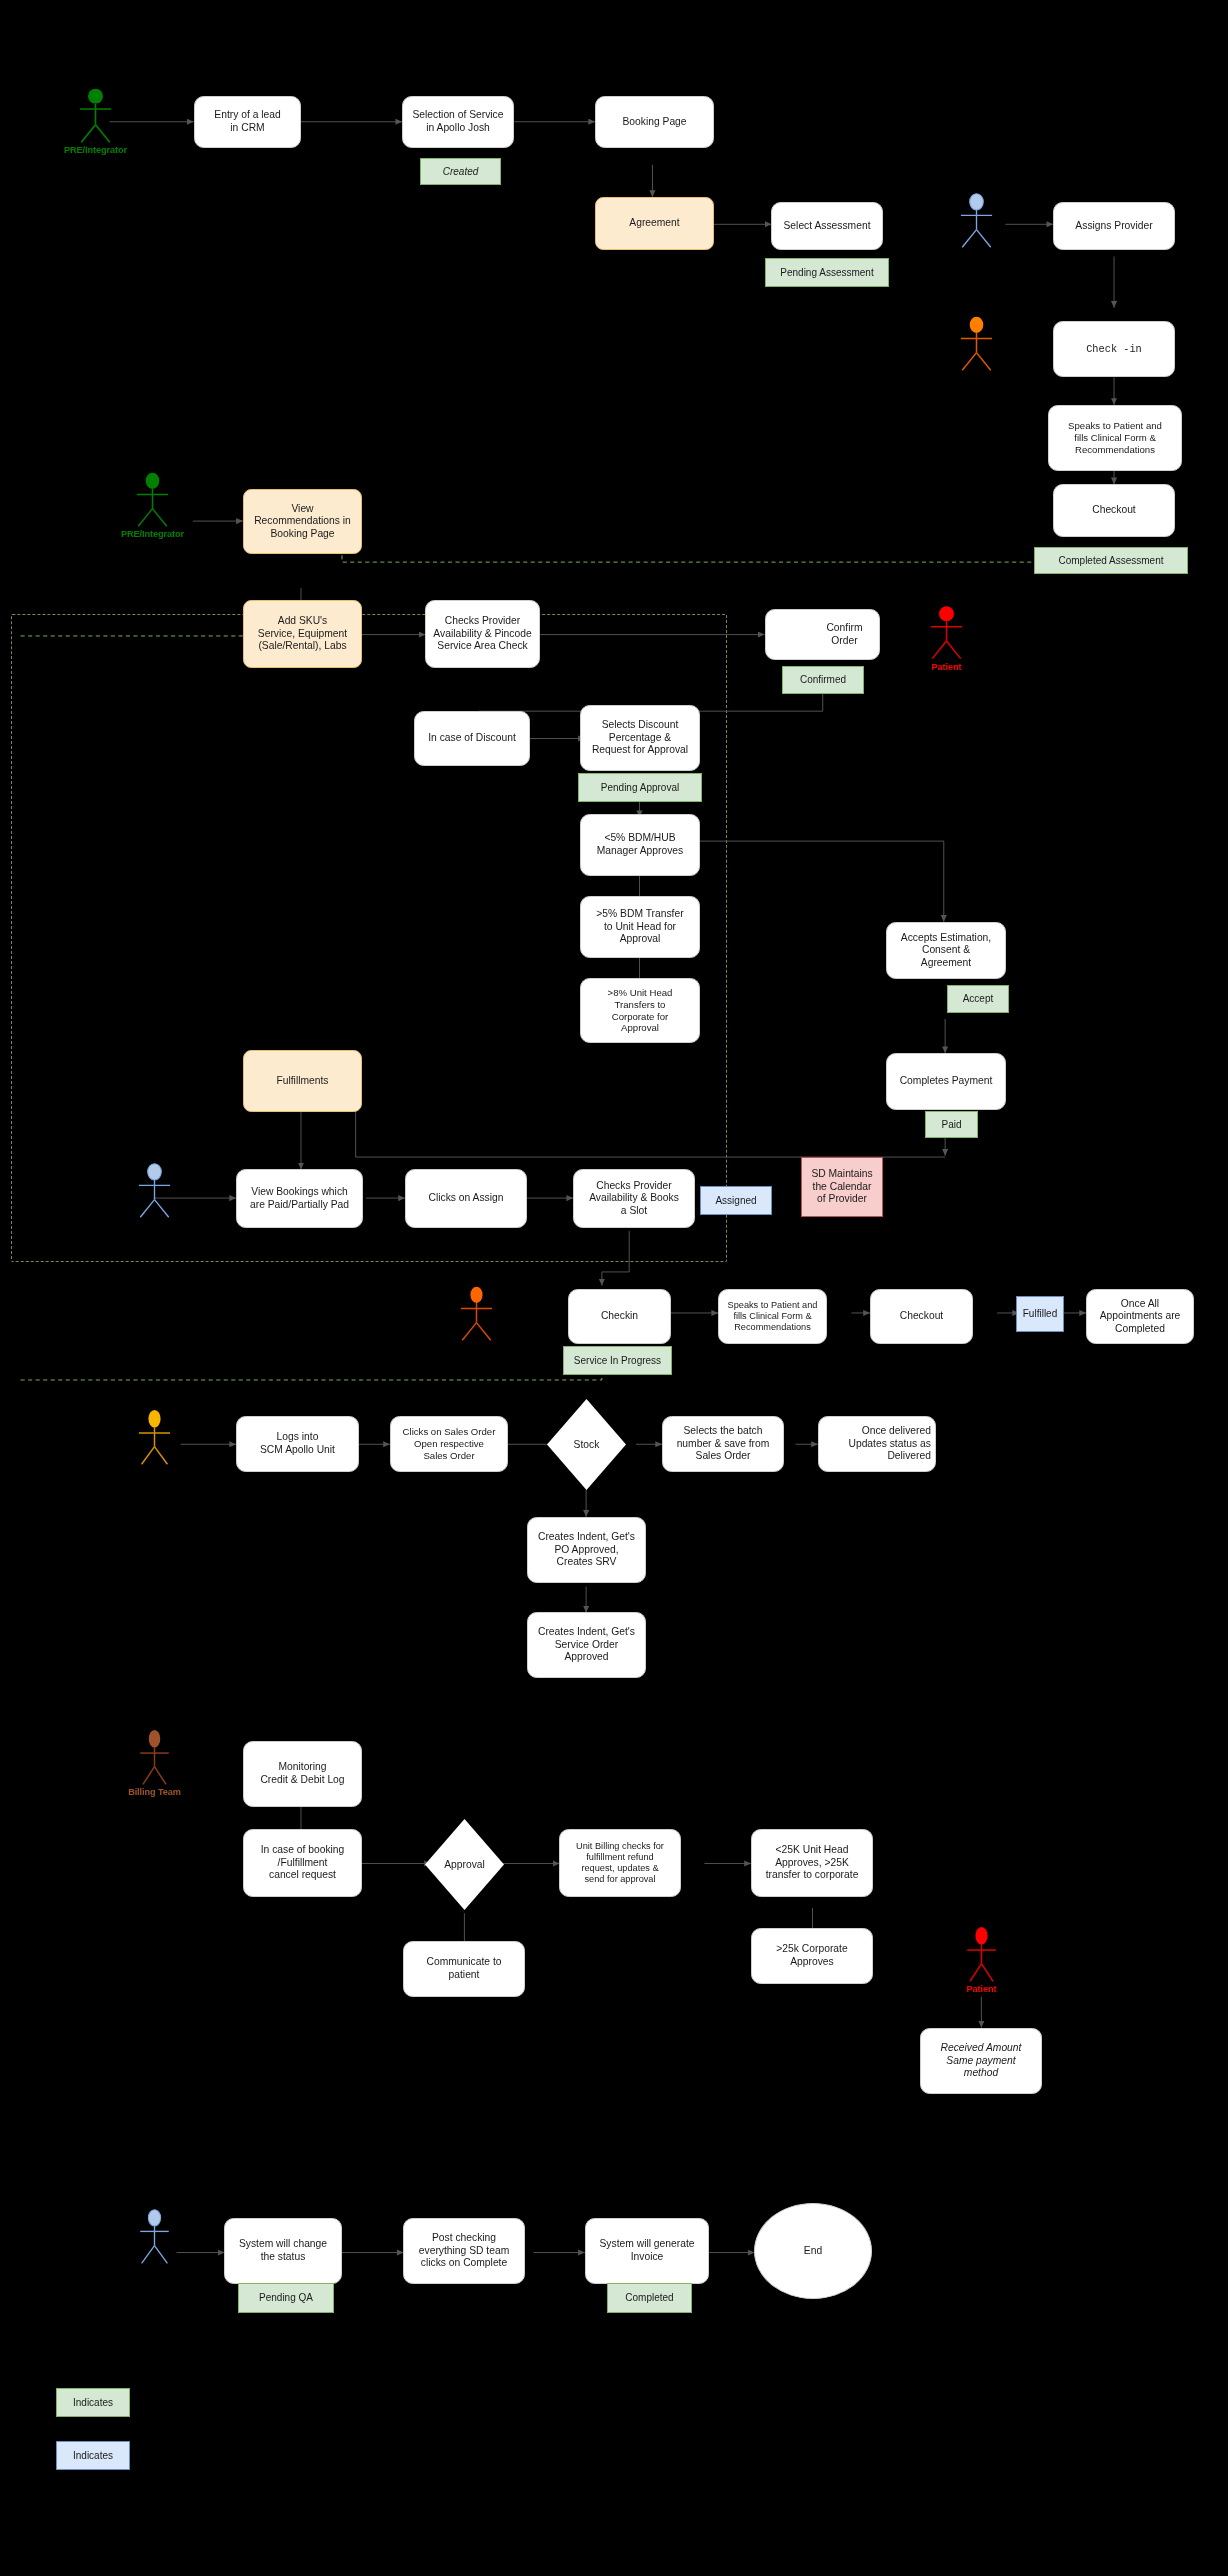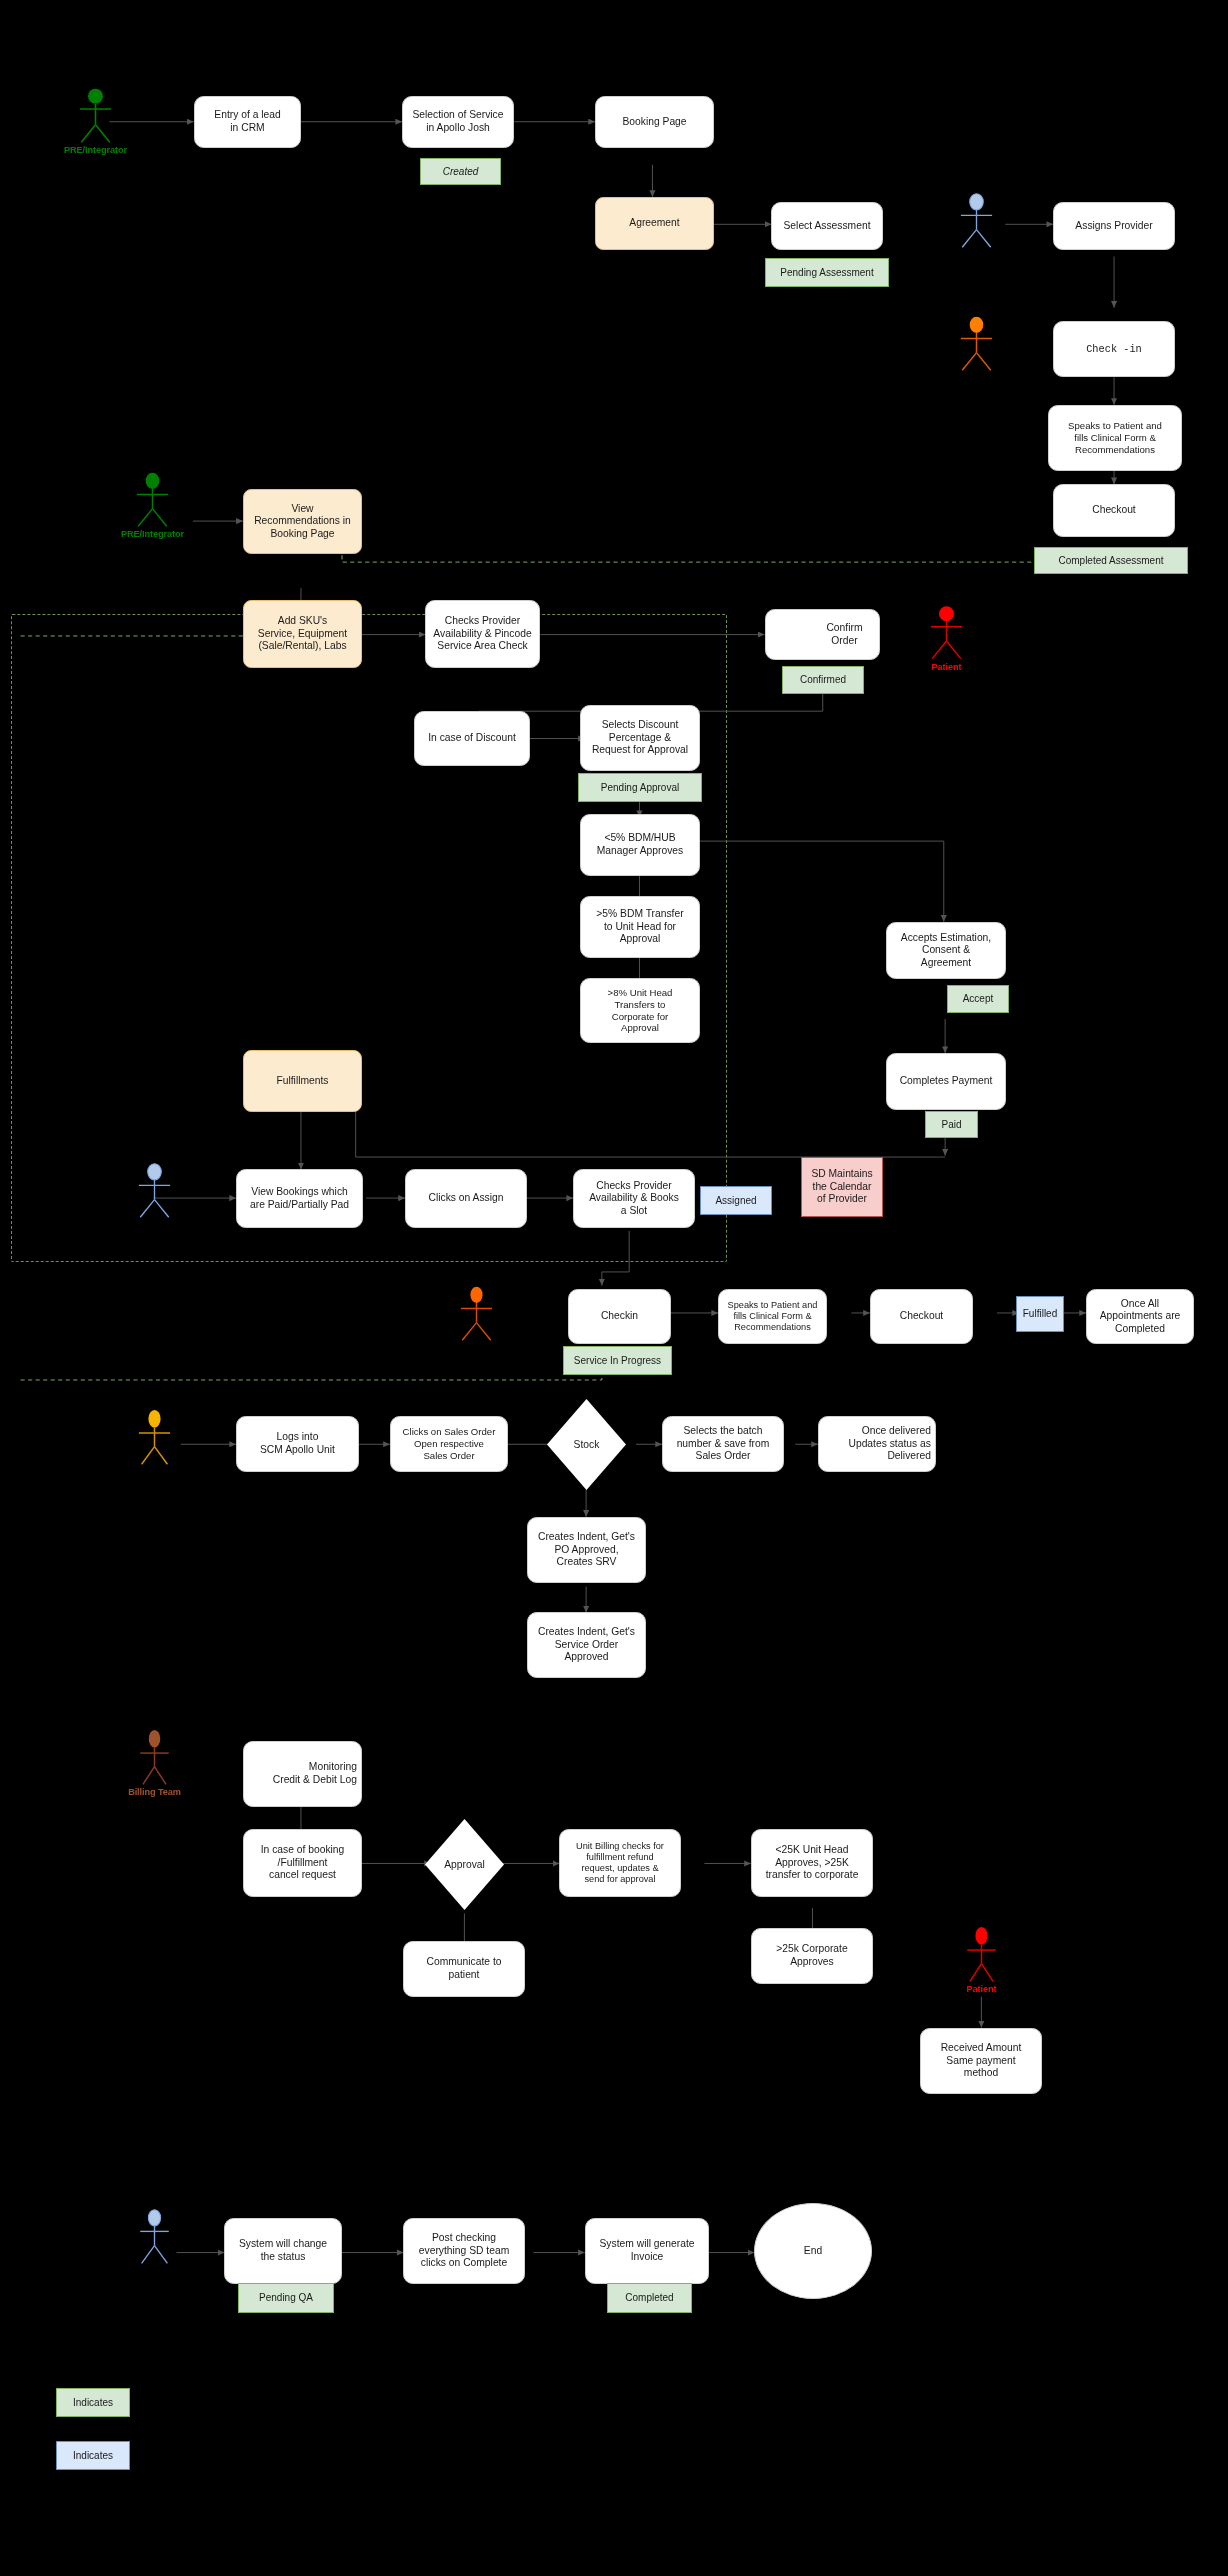--- a/index.html
+++ b/index.html
@@ -439,21 +439,21 @@
     <svg viewBox="0 0 74 84" aria-hidden="true">
       <ellipse cx="37" cy="13" rx="8.5" ry="13" fill="#A0522D"></ellipse>
       <line x1="37" y1="26" x2="37" y2="54" stroke="#8B3A1E" stroke-width="2.2"></line>
       <line x1="16" y1="34" x2="58" y2="34" stroke="#8B3A1E" stroke-width="2.2"></line>
       <line x1="37" y1="54" x2="20" y2="80" stroke="#8B3A1E" stroke-width="2.2"></line>
       <line x1="37" y1="54" x2="54" y2="80" stroke="#8B3A1E" stroke-width="2.2"></line>
     </svg>
     <div class="alabel">Billing Team</div>
   </div>
 
-  <div class="node" style="left:243px;top:1741px;width:119px;height:66px;text-align:right;">
+  <div class="node" style="left:243px;top:1741px;width:119px;height:66px;">
     <span>Monitoring
 Credit &amp; Debit Log</span>
     </div>
 
   <div class="node" style="left:243px;top:1829px;width:119px;height:68px;">
     <span>In case of booking
 /Fulfillment
 cancel request</span>
     </div>
 
@@ -489,21 +489,21 @@
     <svg viewBox="0 0 74 84" aria-hidden="true">
       <ellipse cx="37" cy="13" rx="9" ry="13" fill="#FF0000"></ellipse>
       <line x1="37" y1="26" x2="37" y2="54" stroke="#E00000" stroke-width="2.2"></line>
       <line x1="16" y1="34" x2="58" y2="34" stroke="#E00000" stroke-width="2.2"></line>
       <line x1="37" y1="54" x2="20" y2="80" stroke="#E00000" stroke-width="2.2"></line>
       <line x1="37" y1="54" x2="54" y2="80" stroke="#E00000" stroke-width="2.2"></line>
     </svg>
     <div class="alabel">Patient</div>
   </div>
 
-  <div class="node" style="left:920px;top:2028px;width:122px;height:66px;">
+  <div class="node" style="left:920px;top:2028px;width:122px;height:66px;font-style:italic;">
     <span>Received Amount
 Same payment
 method</span>
     </div>
 
   <div class="actor" style="left:129px;top:2209px;color:#7EA6E0;">
     <svg viewBox="0 0 74 84" aria-hidden="true">
       <ellipse cx="37" cy="13" rx="9" ry="12" fill="#b3cbeb" stroke="#7EA6E0" stroke-width="1.6"></ellipse>
       <line x1="37" y1="25" x2="37" y2="54" stroke="#7EA6E0" stroke-width="2"></line>
       <line x1="16" y1="33" x2="58" y2="33" stroke="#7EA6E0" stroke-width="2"></line>

